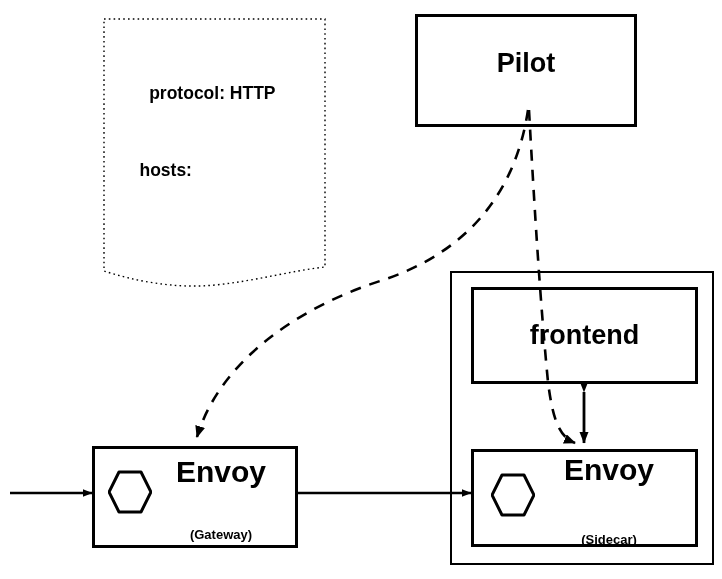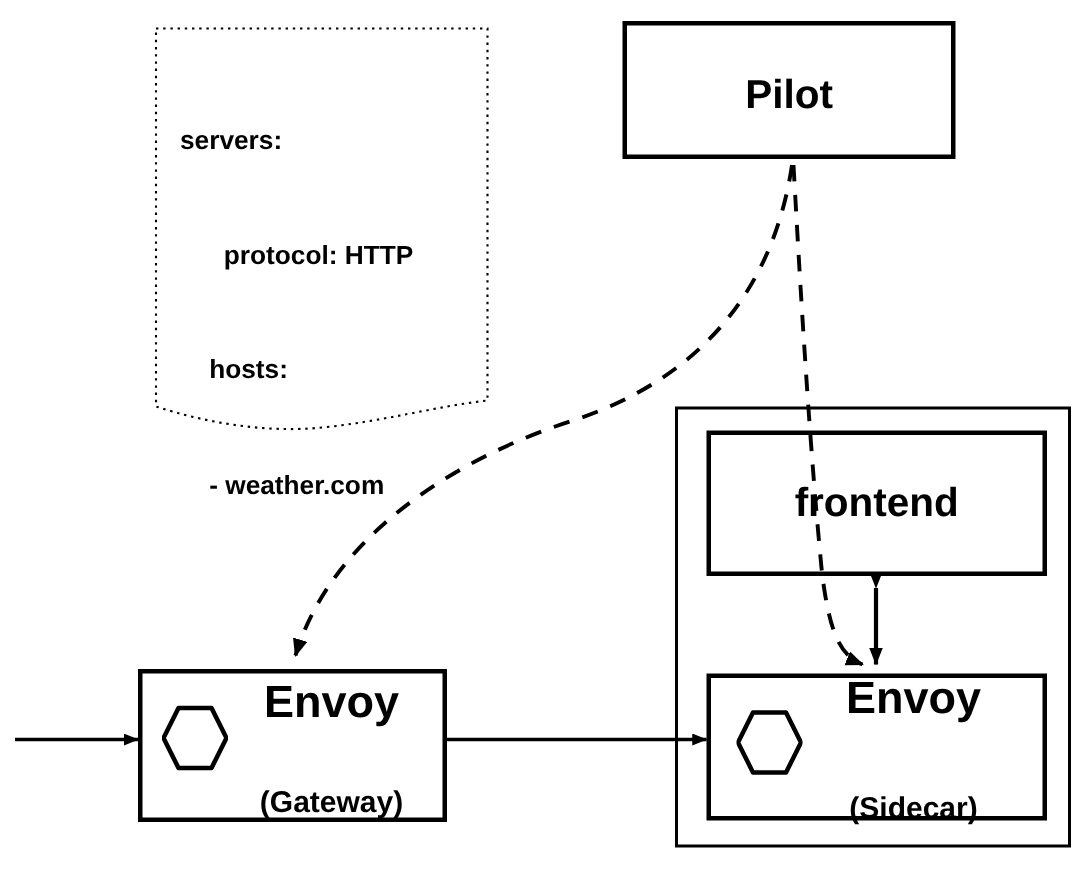--- a/index.html
+++ b/index.html
@@ -55,21 +55,21 @@
     letter-spacing: 0px;
     line-height: 1;
   }
   .title-md {
     font-size: 27px;
     font-weight: bold;
     color: #000000;
     line-height: 1;
   }
   .subtitle {
-    font-size: 20px;
+    font-size: 13px;
     font-weight: bold;
     color: #000000;
     line-height: 1;
   }
   .envoy-stack {
     position: absolute;
     display: flex;
     flex-direction: column;
     align-items: center;
     justify-content: center;
@@ -96,27 +96,25 @@
 
 <div id="canvas">
 
   <svg class="layer" viewBox="0 0 722 579">
     <path d="M 104 19 L 325 19 L 325 267
              C 290 271, 255 281, 215 285
              C 175 289, 135 281, 104 271 Z" fill="#ffffff" stroke="#000000" stroke-width="1.4" stroke-dasharray="1.6 3.2" stroke-linecap="butt"></path>
   </svg>
 
   <div class="callout-text" style="left:120px; top:30px;">
-    <span class="callout-line">servers:</span>
     <span class="callout-line">      protocol: HTTP</span>
     <span class="callout-line">    hosts:</span>
-    <span class="callout-line">    - weather.com</span>
   </div>
 
-  <div class="node" style="left:415px; top:14px; width:222px; height:92px;">
+  <div class="node" style="left:415px; top:14px; width:222px; height:113px;">
     <div class="center-text title-md" style="top:33px;">Pilot</div>
   </div>
 
   <div class="pod-box" style="left:450px; top:271px; width:264px; height:294px;"></div>
 
   <div class="node-inner" style="left:471px; top:287px; width:227px; height:97px;">
     <div class="center-text title-md" style="top:32px;">frontend</div>
   </div>
 
   <div class="node-inner" style="left:471px; top:449px; width:227px; height:98px;">

